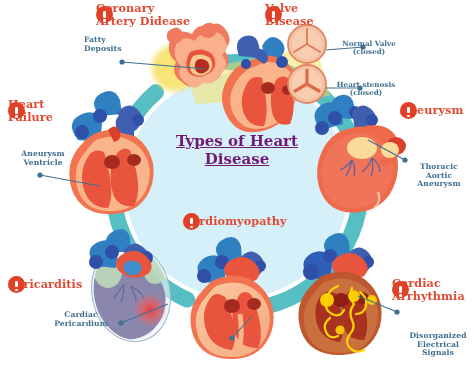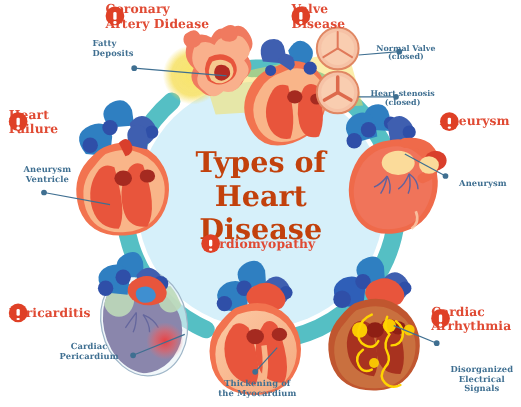--- a/index.html
+++ b/index.html
@@ -14,22 +14,22 @@
 
   
   .lbl{ position:absolute; line-height:1.12; font-weight:bold; }
   .disease{
     color:#e04a33; font-size:11.2px; letter-spacing:.1px;
   }
   .callout{
     color:#3f6f91; font-size:7.6px; letter-spacing:.1px;
   }
   .center-title{
-    position:absolute; color:#c2410c; font-size:26px; font-weight:bold;
-    line-height:1.18; text-align:center; width:190px;
+    position:absolute; color:#701a75; font-size:15px; font-weight:bold;
+    line-height:1.18; text-align:center; width:190px;text-decoration:underline;
   }
   .valve-cap{ color:#3f6f91; font-size:7.2px; font-weight:bold; line-height:1.15;margin-top:14px; }
 
   
   .warn{
     position:absolute; width:17px; height:17px; border-radius:50%;
     background:#df4026; display:flex; align-items:center; justify-content:center;
   }
   .warn i{
     display:block; width:2.6px; height:6.4px; background:#fff; border-radius:1.2px;
@@ -307,20 +307,21 @@
 
   <div class="grp" style="left:400px; top:104px;">
     <div class="warn">
         <i></i>
       </div>
     <div class="txtblock lbl disease" style="position:static;">
       <span>Aneurysm</span>
     </div>
   </div>
   <div class="lbl callout" style="left:406px; top:163px; text-align:center; width:66px;">
+    <div>Thoracic Aortic</div>
     <div>Aneurysm</div>
   </div>
 
   <div class="grp" style="left:392px; top:277px;">
     <div class="warn">
         <i></i>
       </div>
     <div class="txtblock lbl disease" style="position:static;">
       <span>Cardiac</span>
       <span>Arrhythmia</span>
@@ -332,24 +333,20 @@
   </div>
 
   <div class="grp" style="left:183px; top:215px;">
     <div class="warn">
         <i></i>
       </div>
     <div class="txtblock lbl disease" style="position:static;">
       <span>Cardiomyopathy</span>
     </div>
   </div>
-  <div class="lbl callout" style="left:188px; top:345px; text-align:center; width:92px;">
-    <div>Thickening of</div>
-    <div>the Myocardium</div>
-  </div>
 
   <div class="grp" style="left:8px; top:278px;">
     <div class="warn">
         <i></i>
       </div>
     <div class="txtblock lbl disease" style="position:static;">
       <span>Pericarditis</span>
     </div>
   </div>
   <div class="lbl callout" style="left:44px; top:311px; text-align:center; width:74px;">

